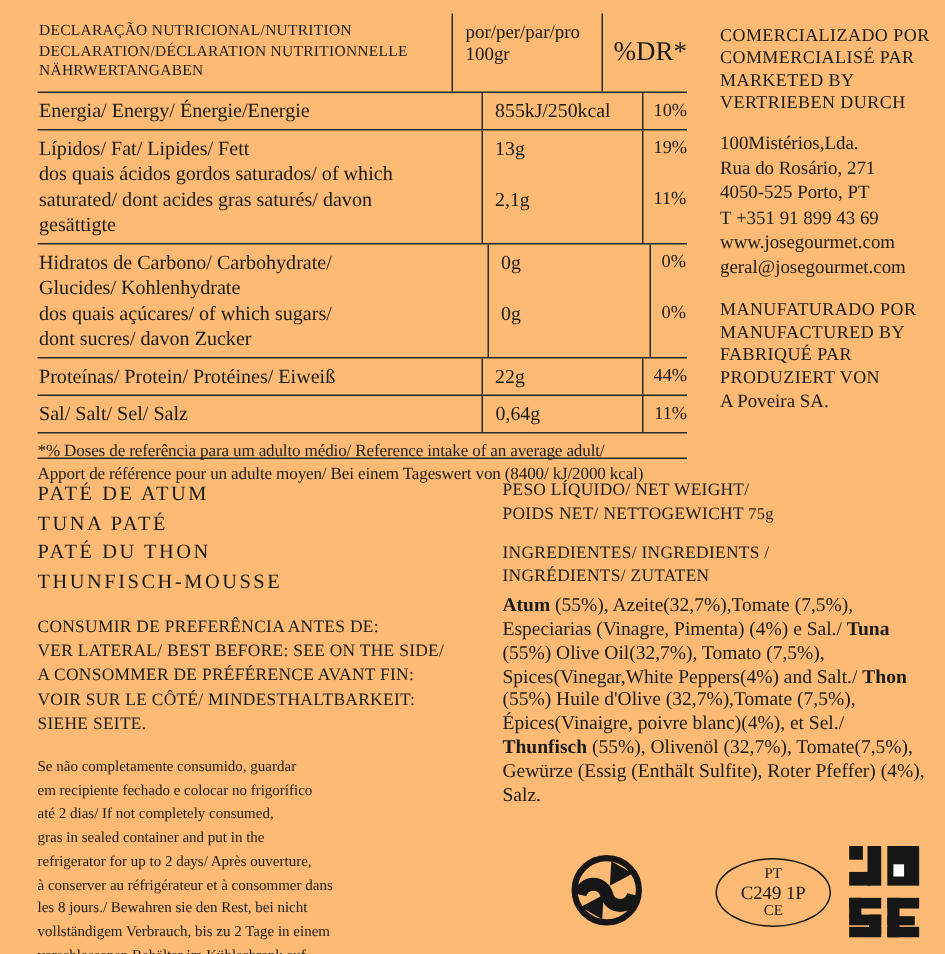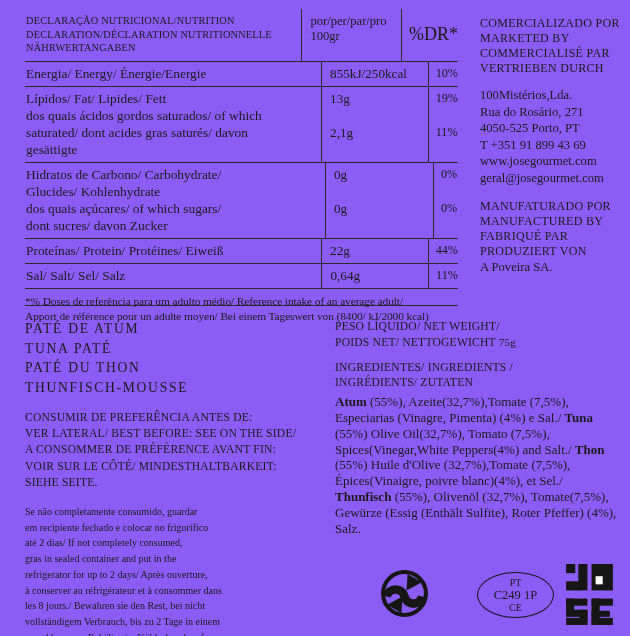--- a/index.html
+++ b/index.html
@@ -1,17 +1,17 @@
 <!DOCTYPE html>
 <html><head>
 <meta charset="utf-8">
 <style>
   html,body{margin:0;padding:0;background:#ffffff;}
   body{width:630px;height:636px;font-family:"Liberation Serif","DejaVu Serif",serif;color:#1b1b1b;}
-  .page{position:relative;width:630px;height:636px;background:#8b5cf6;overflow:hidden;}
+  .page{position:relative;width:630px;height:636px;background:#fdba74;overflow:hidden;}
 
   
   .ntable{position:absolute;left:25px;top:9px;width:433px;}
   .trow{display:flex;border-top:1px solid #2b2b2b;}
   .trow.thead{border-top:none;}
   .trow.last{border-bottom:1px solid #2b2b2b;}
   .c-label{width:279px;padding:3px 4px 4px 1px;font-size:13.4px;line-height:17px;}
   .c-val{width:99px;border-left:1px solid #2b2b2b;padding:3px 0 4px 8px;font-size:13.2px;line-height:17px;margin-left:16px;}
   .c-dr{flex:1;border-left:1px solid #2b2b2b;padding:3px 0 4px 7px;font-size:12.2px;line-height:17px;}
   .ln{min-height:17px;}
@@ -153,22 +153,22 @@
 
     <div class="footnote">
       <div>*% Doses de referência para um adulto médio/ Reference intake of an average adult/</div>
       <div>Apport de référence pour un adulte moyen/ Bei einem Tageswert von (8400/ kJ/2000 kcal)</div>
     </div>
   </div>
 
   <div class="company">
     <div>
       <div class="capsline">COMERCIALIZADO POR</div>
+      <div class="capsline">COMMERCIALISÉ PAR</div>
       <div class="capsline">MARKETED BY</div>
-      <div class="capsline">COMMERCIALISÉ PAR</div>
       <div class="capsline">VERTRIEBEN DURCH</div>
     </div>
     <div class="addr">
       <div>100Mistérios,Lda.</div>
       <div>Rua do Rosário, 271</div>
       <div>4050-525 Porto, PT</div>
       <div>T +351 91 899 43 69</div>
       <div>www.josegourmet.com</div>
       <div>geral@josegourmet.com</div>
     </div>

